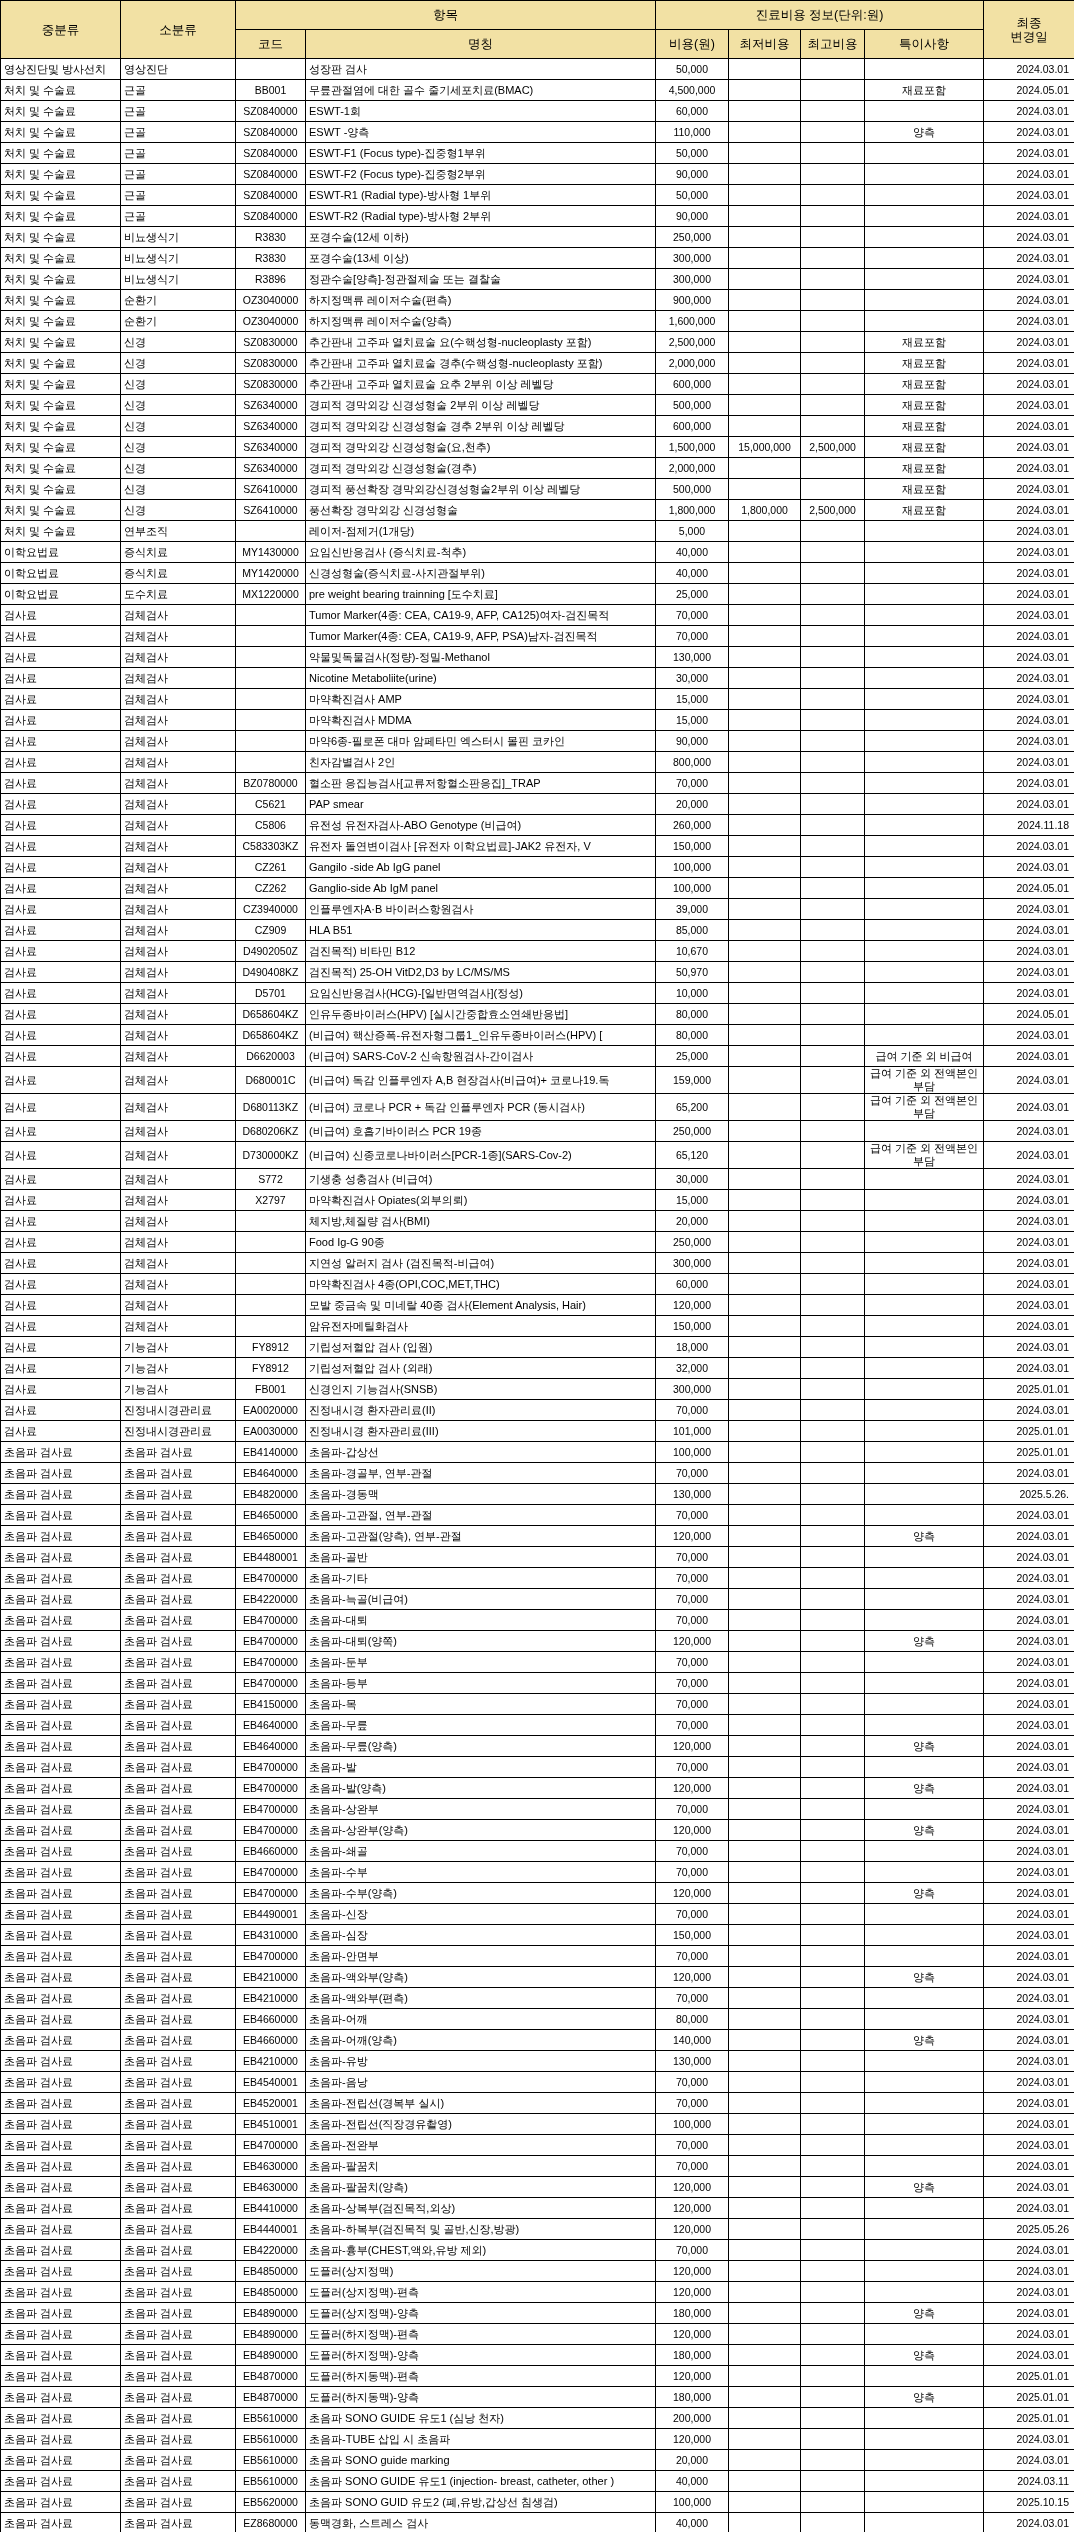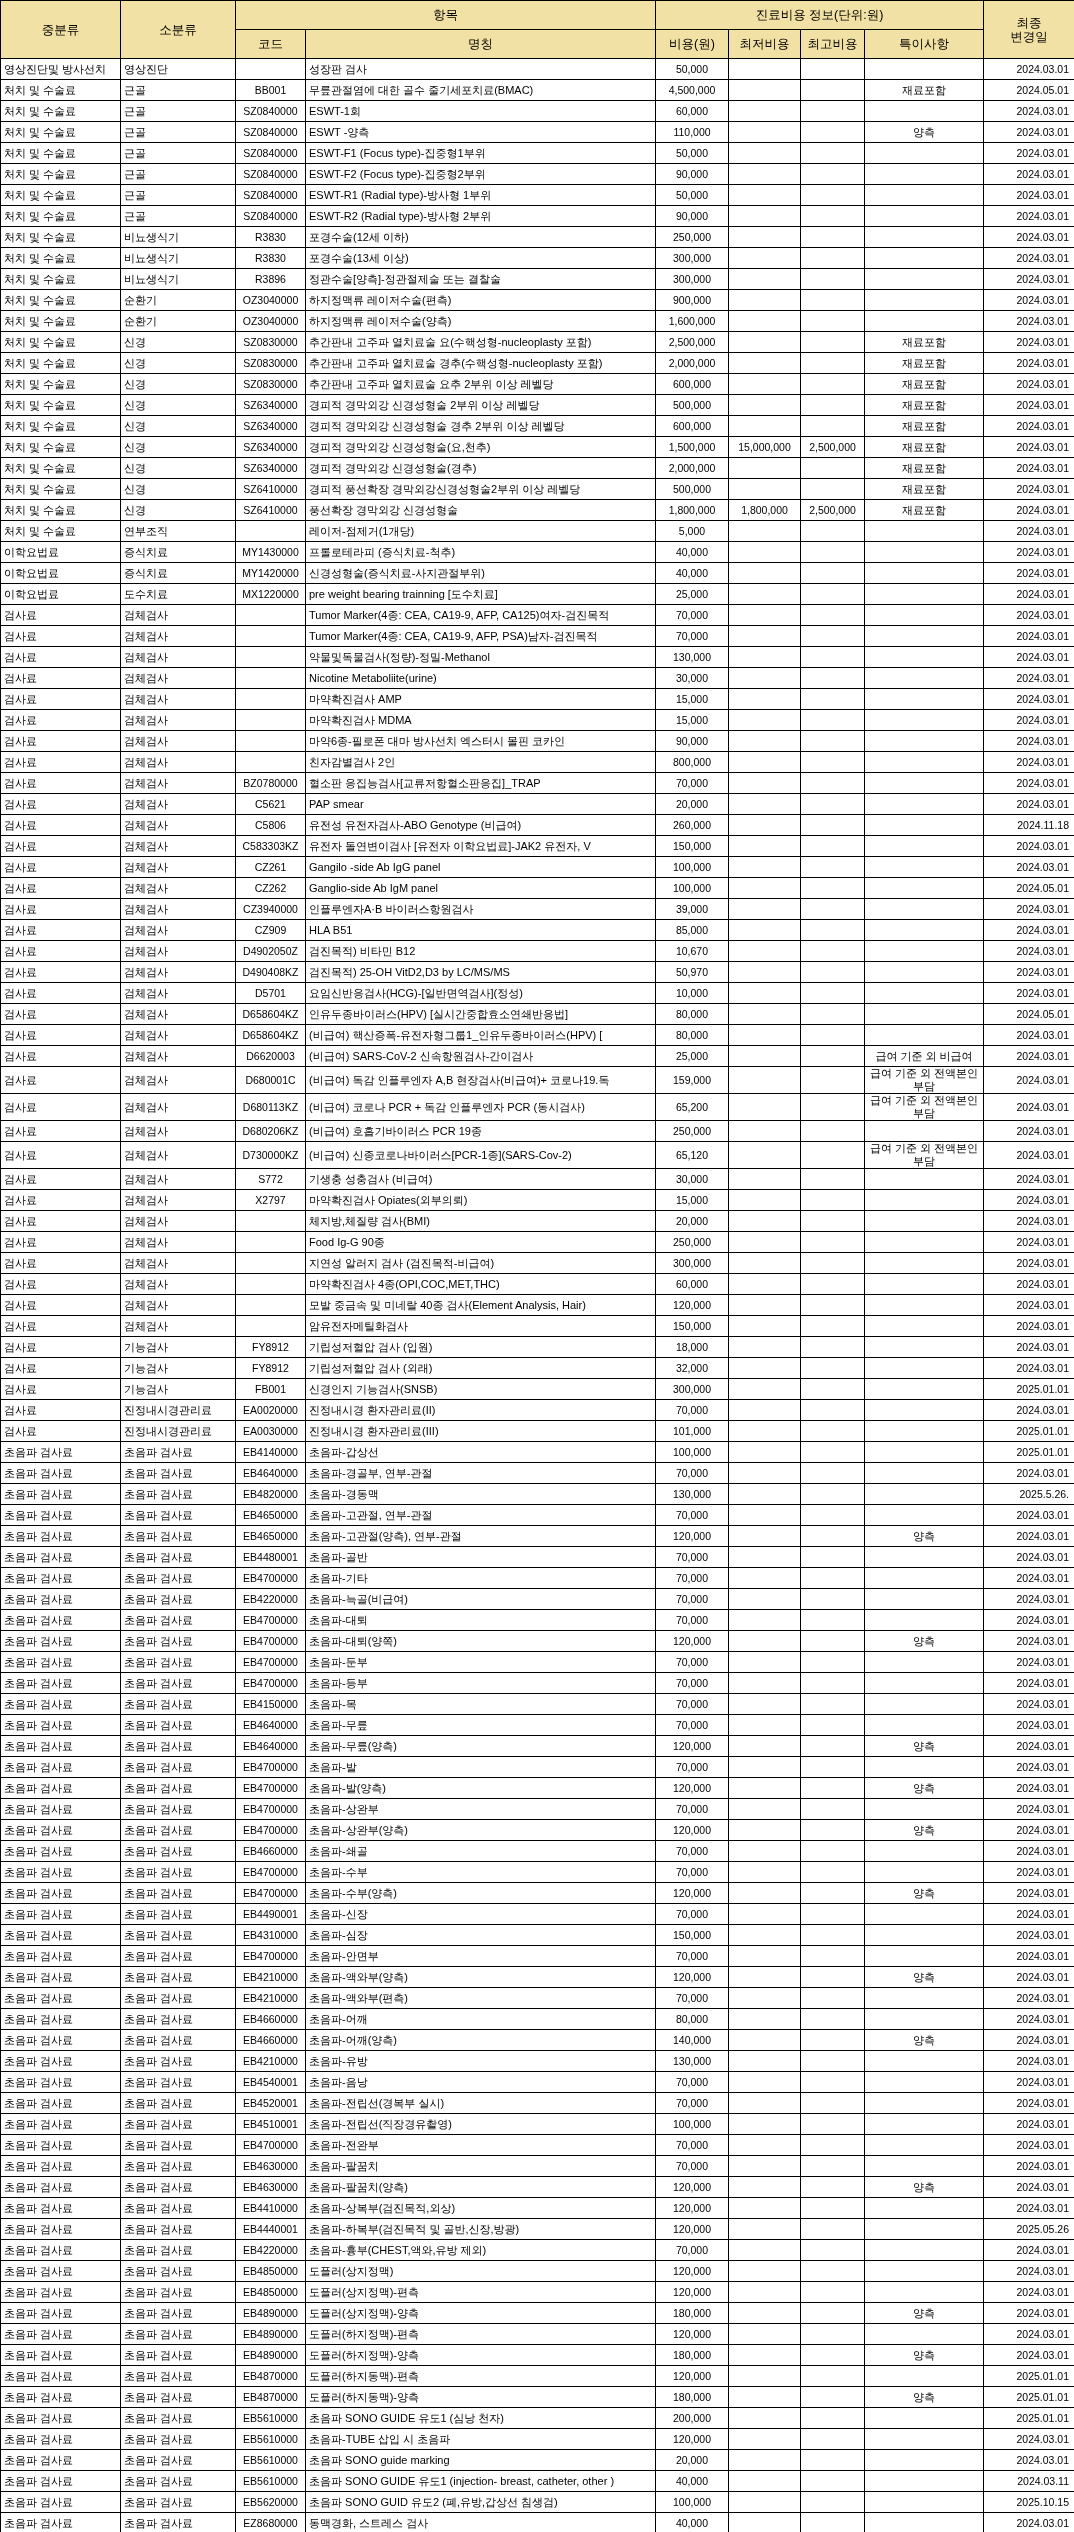--- a/index.html
+++ b/index.html
@@ -305,21 +305,21 @@
           <td class="c4">5,000</td>
           <td class="c5"></td>
           <td class="c6"></td>
           <td class="c7"></td>
           <td class="c8">2024.03.01</td>
         </tr>
         <tr>
           <td class="c0">이학요법료</td>
           <td class="c1">증식치료</td>
           <td class="c2">MY1430000</td>
-          <td class="c3">프롤로테라피 (증식치료-척추)</td>
+          <td class="c3">요임신반응검사 (증식치료-척추)</td>
           <td class="c4">40,000</td>
           <td class="c5"></td>
           <td class="c6"></td>
           <td class="c7"></td>
           <td class="c8">2024.03.01</td>
         </tr>
         <tr>
           <td class="c0">이학요법료</td>
           <td class="c1">증식치료</td>
           <td class="c2">MY1420000</td>
@@ -404,21 +404,21 @@
           <td class="c4">15,000</td>
           <td class="c5"></td>
           <td class="c6"></td>
           <td class="c7"></td>
           <td class="c8">2024.03.01</td>
         </tr>
         <tr>
           <td class="c0">검사료</td>
           <td class="c1">검체검사</td>
           <td class="c2"></td>
-          <td class="c3">마약6종-필로폰 대마 방사선치 엑스터시 몰핀 코카인</td>
+          <td class="c3">마약6종-필로폰 대마 암페타민 엑스터시 몰핀 코카인</td>
           <td class="c4">90,000</td>
           <td class="c5"></td>
           <td class="c6"></td>
           <td class="c7"></td>
           <td class="c8">2024.03.01</td>
         </tr>
         <tr>
           <td class="c0">검사료</td>
           <td class="c1">검체검사</td>
           <td class="c2"></td>

